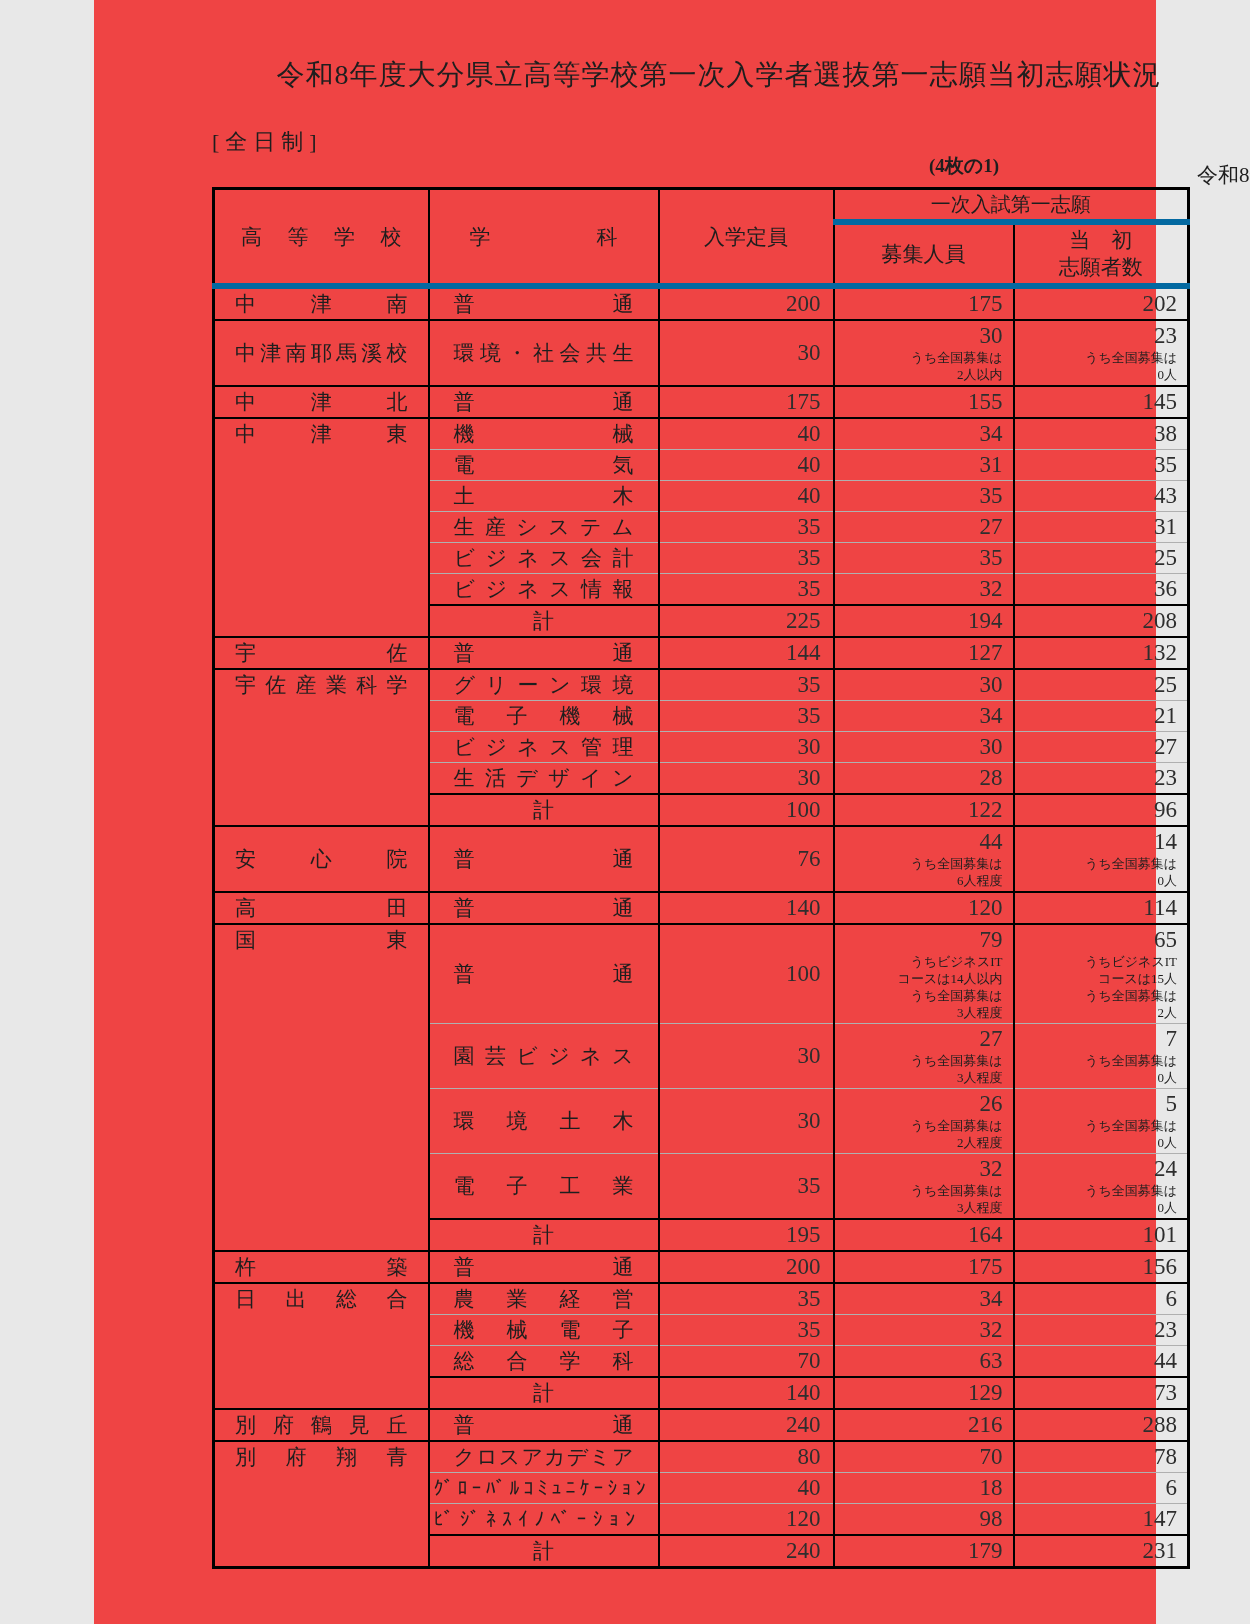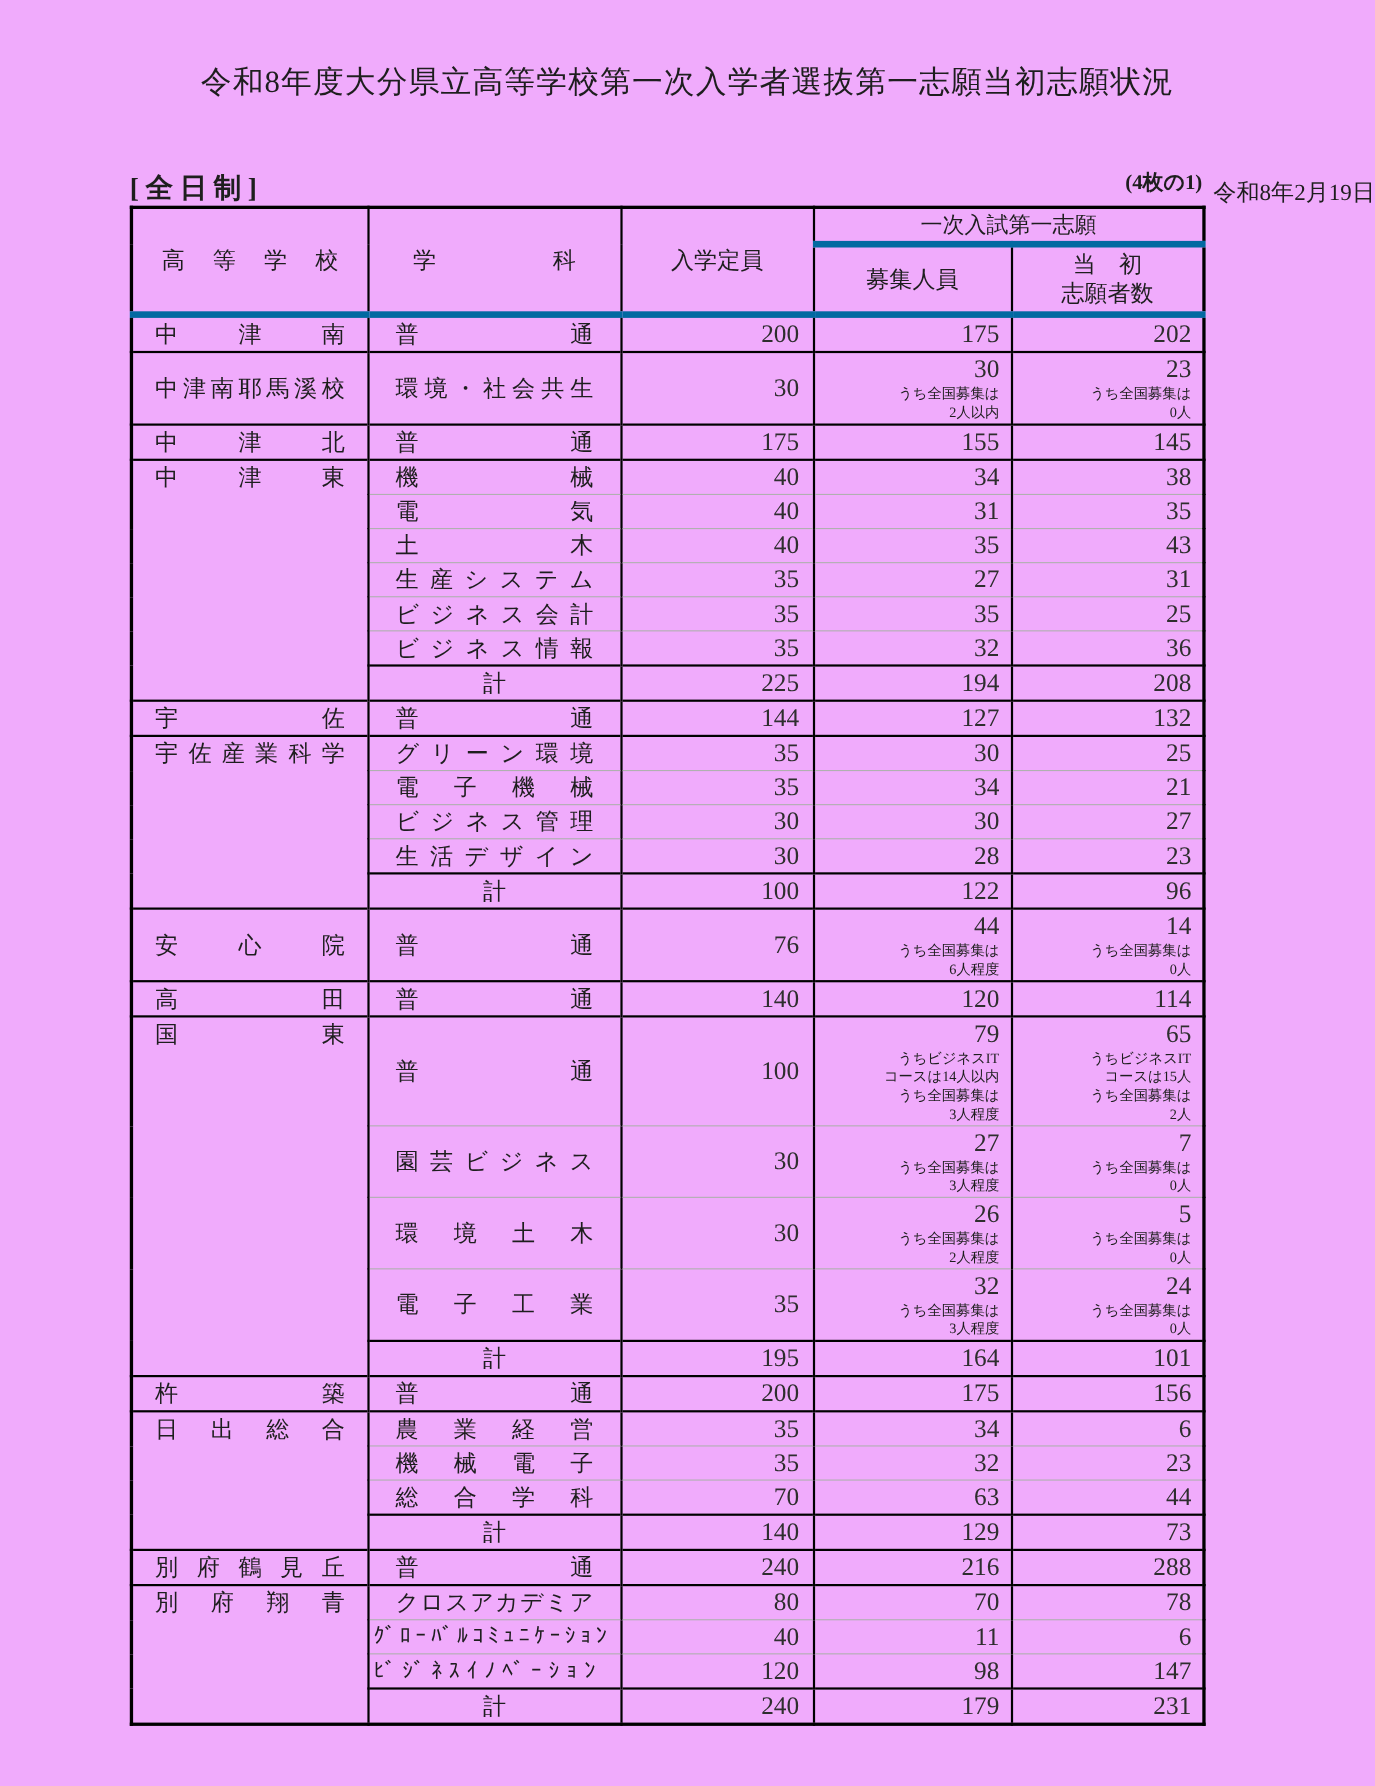--- a/index.html
+++ b/index.html
@@ -1,27 +1,27 @@
 <!DOCTYPE html>
 <html><head>
 <meta charset="utf-8">
 <style>
   html,body { margin:0; padding:0; background:#e8e8e8; }
   .page {
-    position:relative; width:1250px; height:1624px; margin:0 auto;
-    background:#f0abfc; color:#1e1e1e;
+    position:relative; width:1062px; height:1624px; margin:0 auto;
+    background:#ef4444; color:#1e1e1e;
     font-family:"Liberation Serif","DejaVu Serif",serif;
   }
   .doc-title {
     position:absolute; top:56px; left:0; width:1250px;
     text-align:center; font-size:28px; letter-spacing:1px;
   }
   .section-label {
-    position:absolute; top:154px; left:118px;
-    font-size:25px; font-weight:bold; letter-spacing:6px;
+    position:absolute; top:127px; left:118px;
+    font-size:22px; font-weight:normal; letter-spacing:6px;
   }
   .doc-date {
     position:absolute; top:161px; left:0; width:1250px;
     text-align:right; font-size:21px;
   }
   .sheet-number {
     position:absolute; top:153px; right:157px; font-size:19px;font-weight:bold;
   }
   table.main {
     position:absolute; top:187px; left:118px; width:975px;
@@ -435,21 +435,21 @@
             <div class="num">70</div>
           </td>
           <td class="cell-val">
             <div class="num">78</div>
           </td>
         </tr>
         <tr class="group-inner">
           <td class="cell-dept dept-small">ｸﾞﾛｰﾊﾞﾙｺﾐｭﾆｹｰｼｮﾝ</td>
           <td class="cell-capacity">40</td>
           <td class="cell-val">
-            <div class="num">11</div>
+            <div class="num">18</div>
           </td>
           <td class="cell-val">
             <div class="num">6</div>
           </td>
         </tr>
         <tr class="group-inner">
           <td class="cell-dept dept-small">ﾋﾞｼﾞﾈｽｲﾉﾍﾞｰｼｮﾝ</td>
           <td class="cell-capacity">120</td>
           <td class="cell-val">
             <div class="num">98</div>

